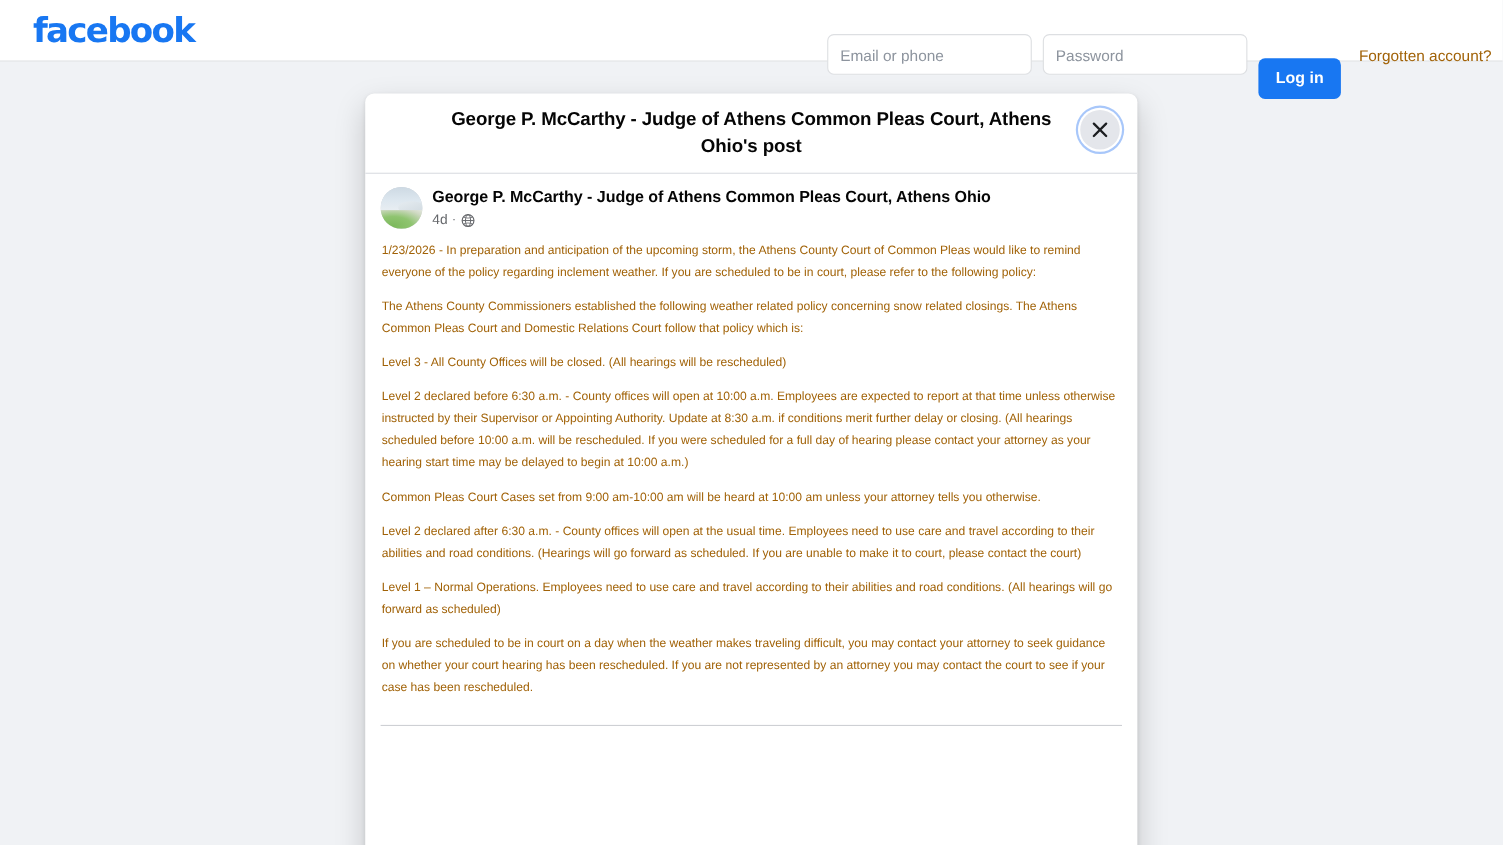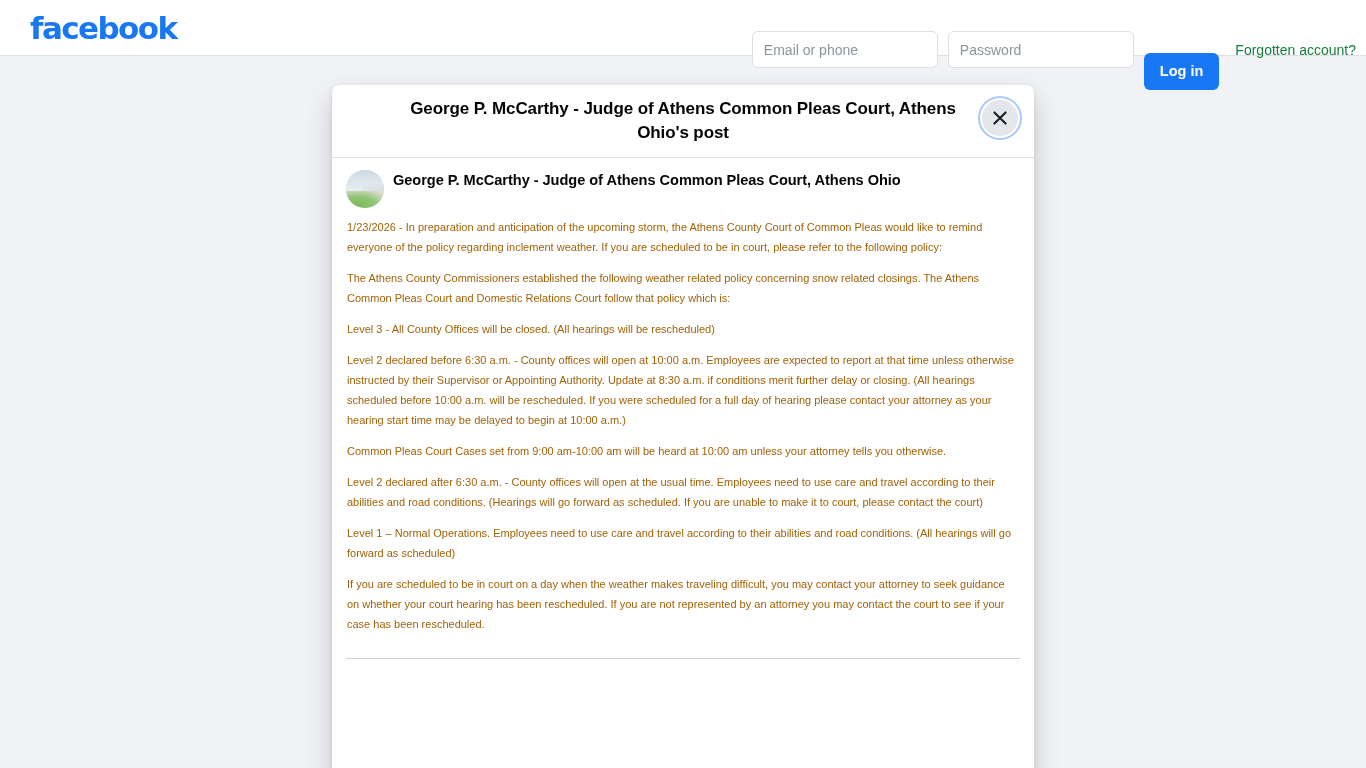--- a/index.html
+++ b/index.html
@@ -78,21 +78,21 @@
     font-family: "Liberation Sans", sans-serif;
     font-size: 14.5px;
     font-weight: bold;
     cursor: pointer;
     line-height: 37px;
     margin-top: 44px;
   }
 
   .forgot-link {
     margin-left: 16px;
-    color: #15803d;
+    color: #a16207;
     font-size: 14px;
     text-decoration: none;
     cursor: pointer;
     white-space: nowrap;
   }
 
   
   .dialog {
     position: absolute;
     left: 332px;
@@ -256,20 +256,33 @@
   <div class="post-body">
 
     <div class="post-head">
       <div class="avatar">
         <div class="sky"></div>
         <div class="hill"></div>
         <div class="ground"></div>
       </div>
       <div class="post-author-block">
         <div class="post-author">George P. McCarthy - Judge of Athens Common Pleas Court, Athens Ohio</div>
+        <div class="post-meta">
+          <span>4d</span>
+          <span class="dot">·</span>
+          <span class="globe-icon">
+            <svg width="13" height="13" viewBox="0 0 16 16" aria-hidden="true">
+              <circle cx="8" cy="8" r="6.6" fill="none" stroke="#65676b" stroke-width="1.3"></circle>
+              <ellipse cx="8" cy="8" rx="2.9" ry="6.6" fill="none" stroke="#65676b" stroke-width="1.1"></ellipse>
+              <path d="M1.6 8 H14.4" stroke="#65676b" stroke-width="1.1" fill="none"></path>
+              <path d="M3 4.2 C5.5 5.6 10.5 5.6 13 4.2" stroke="#65676b" stroke-width="0.9" fill="none"></path>
+              <path d="M3 11.8 C5.5 10.4 10.5 10.4 13 11.8" stroke="#65676b" stroke-width="0.9" fill="none"></path>
+            </svg>
+          </span>
+        </div>
       </div>
     </div>
 
     <div class="post-text">
       <p>1/23/2026 - In preparation and anticipation of the upcoming storm, the Athens County Court of Common Pleas would like to remind everyone of the policy regarding inclement weather. If you are scheduled to be in court, please refer to the following policy:</p>
       <p>The Athens County Commissioners established the following weather related policy concerning snow related closings. The Athens Common Pleas Court and Domestic Relations Court follow that policy which is:</p>
       <p>Level 3 -  All County Offices will be closed. (All hearings will be rescheduled)</p>
       <p>Level 2 declared before 6:30 a.m. - County offices will open at 10:00 a.m. Employees are expected to report at that time unless otherwise instructed by their Supervisor or Appointing Authority.  Update at 8:30 a.m. if conditions merit further delay or closing. (All hearings scheduled before 10:00 a.m. will be rescheduled. If you were scheduled for a full day of hearing please contact your attorney as your hearing start time may be delayed to begin at 10:00 a.m.)</p>
       <p>Common Pleas Court Cases set from 9:00 am-10:00 am will be heard at 10:00 am unless your attorney tells you otherwise.</p>
       <p>Level 2 declared after 6:30 a.m.  - County offices will open at the usual time.  Employees need to use care and travel according to their abilities and road conditions. (Hearings will go forward as scheduled. If you are unable to make it to court, please contact the court)</p>

